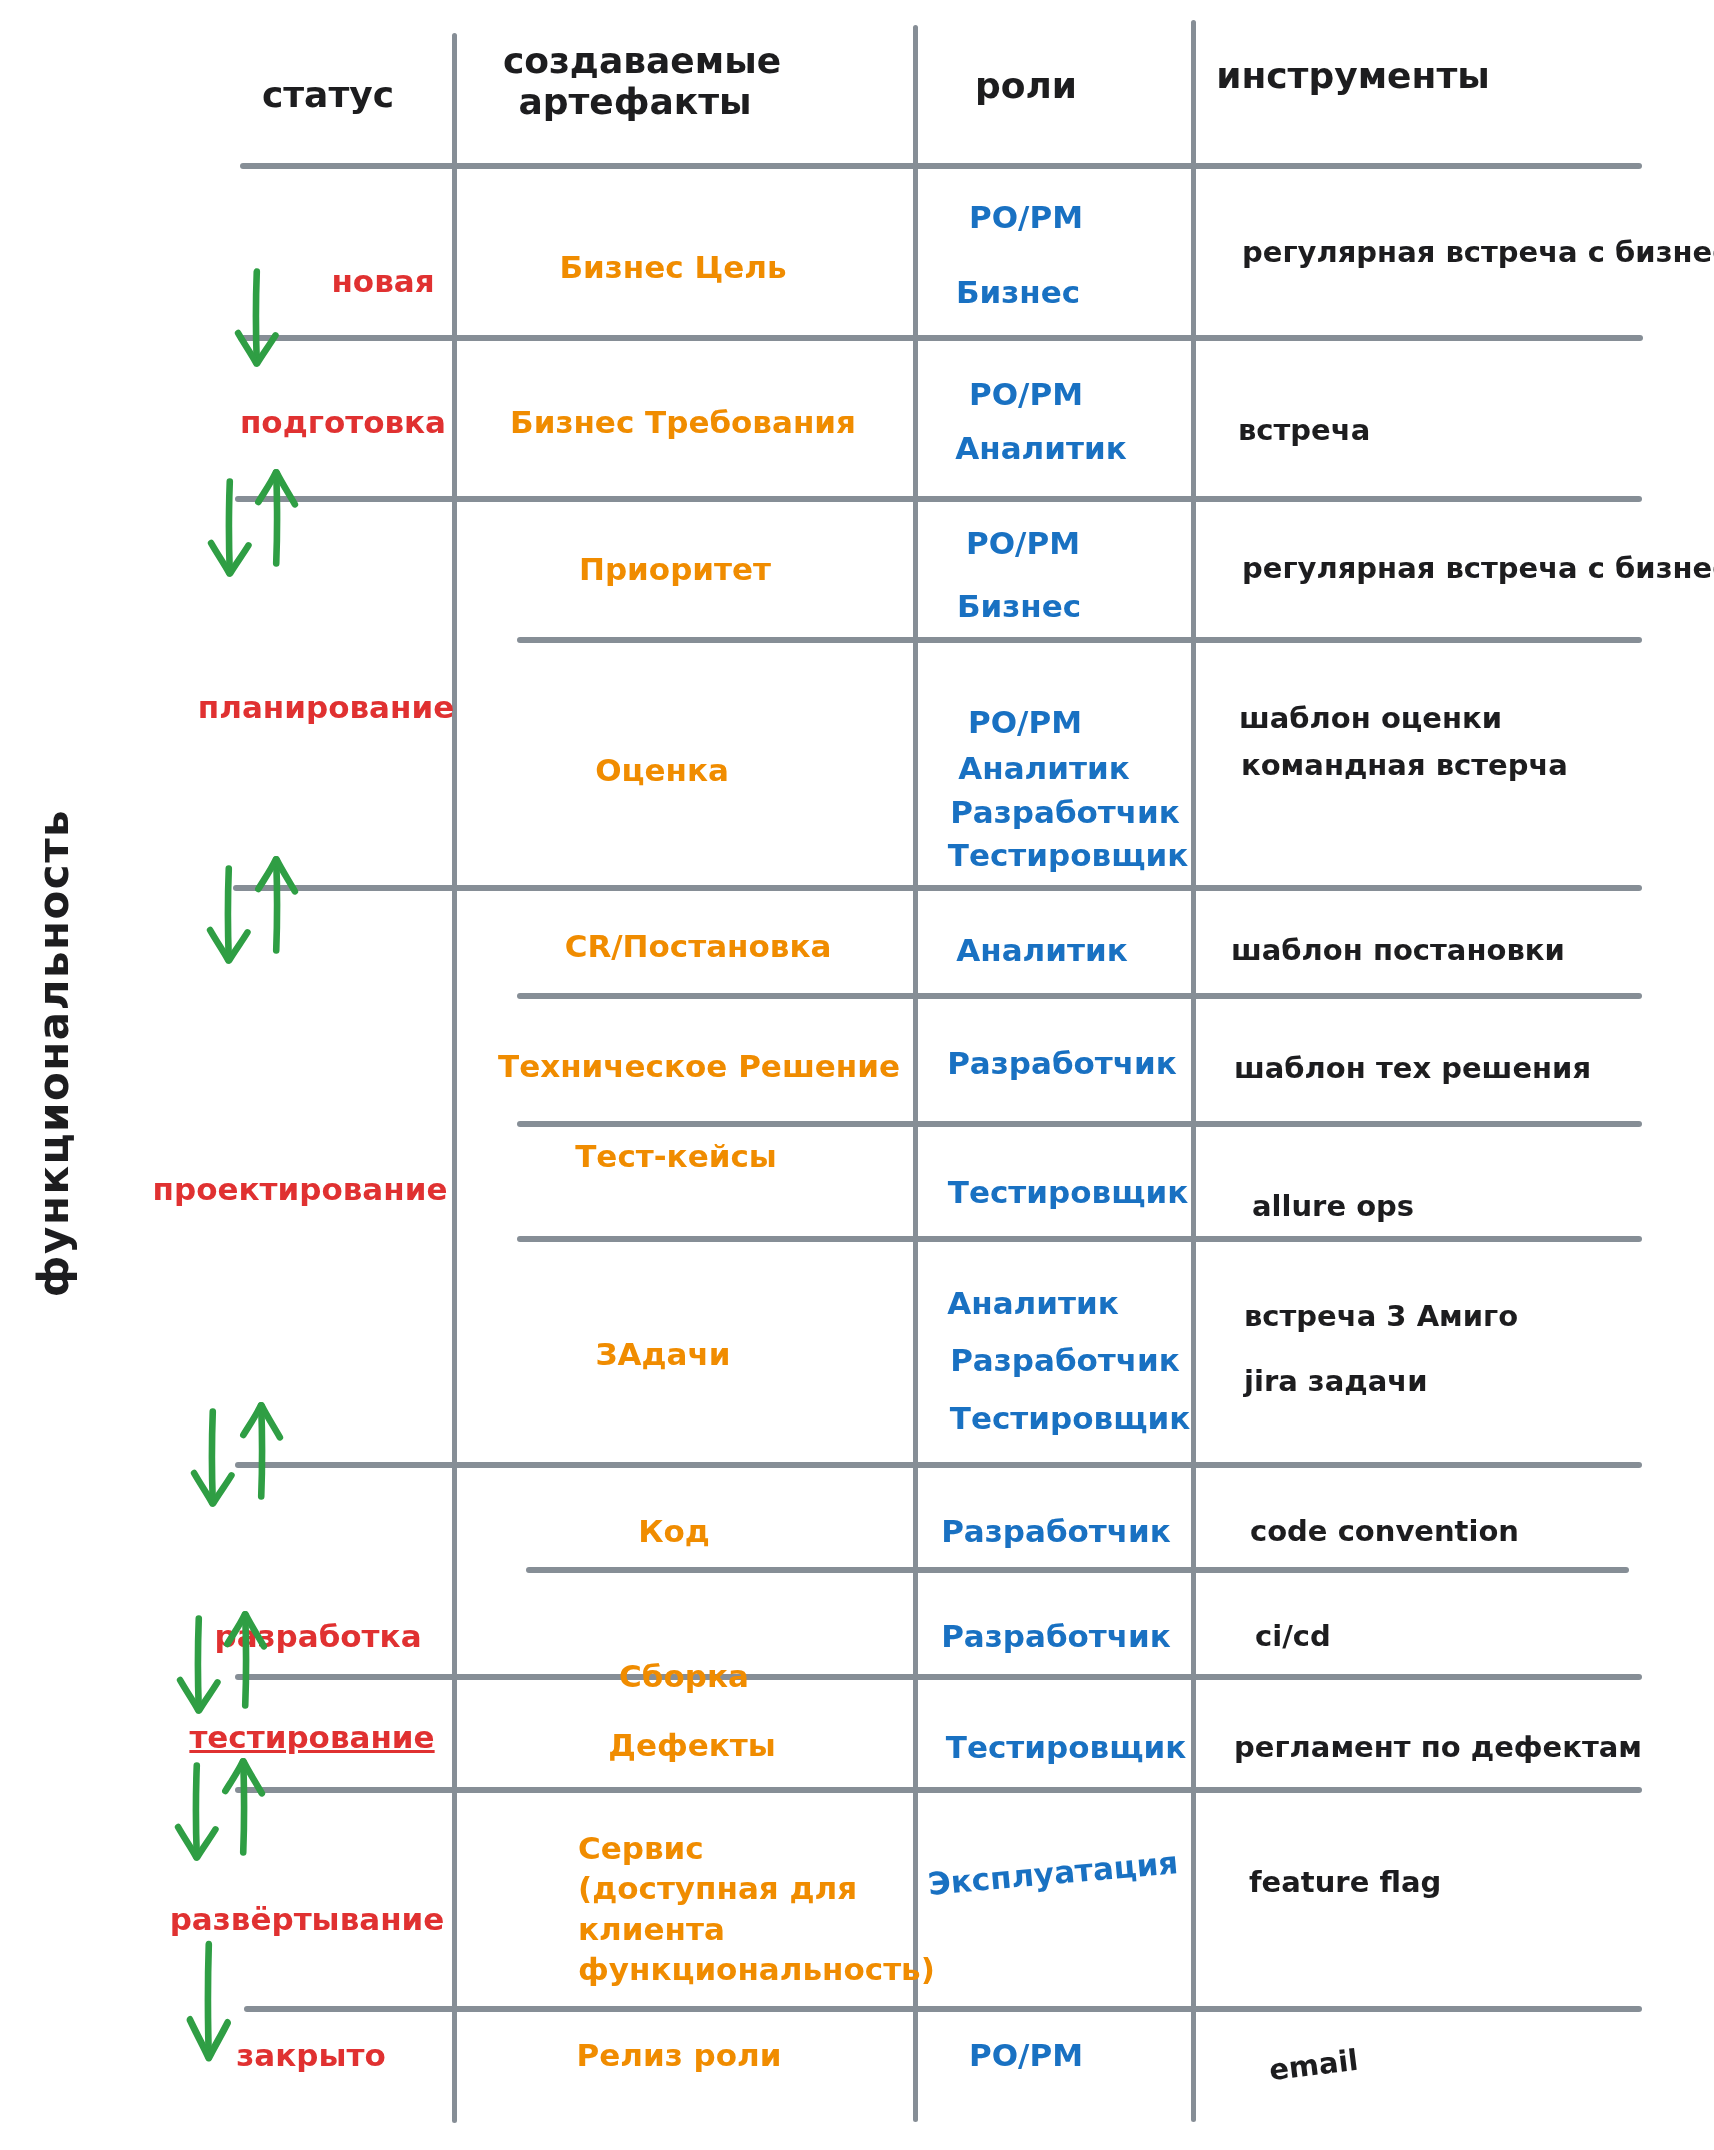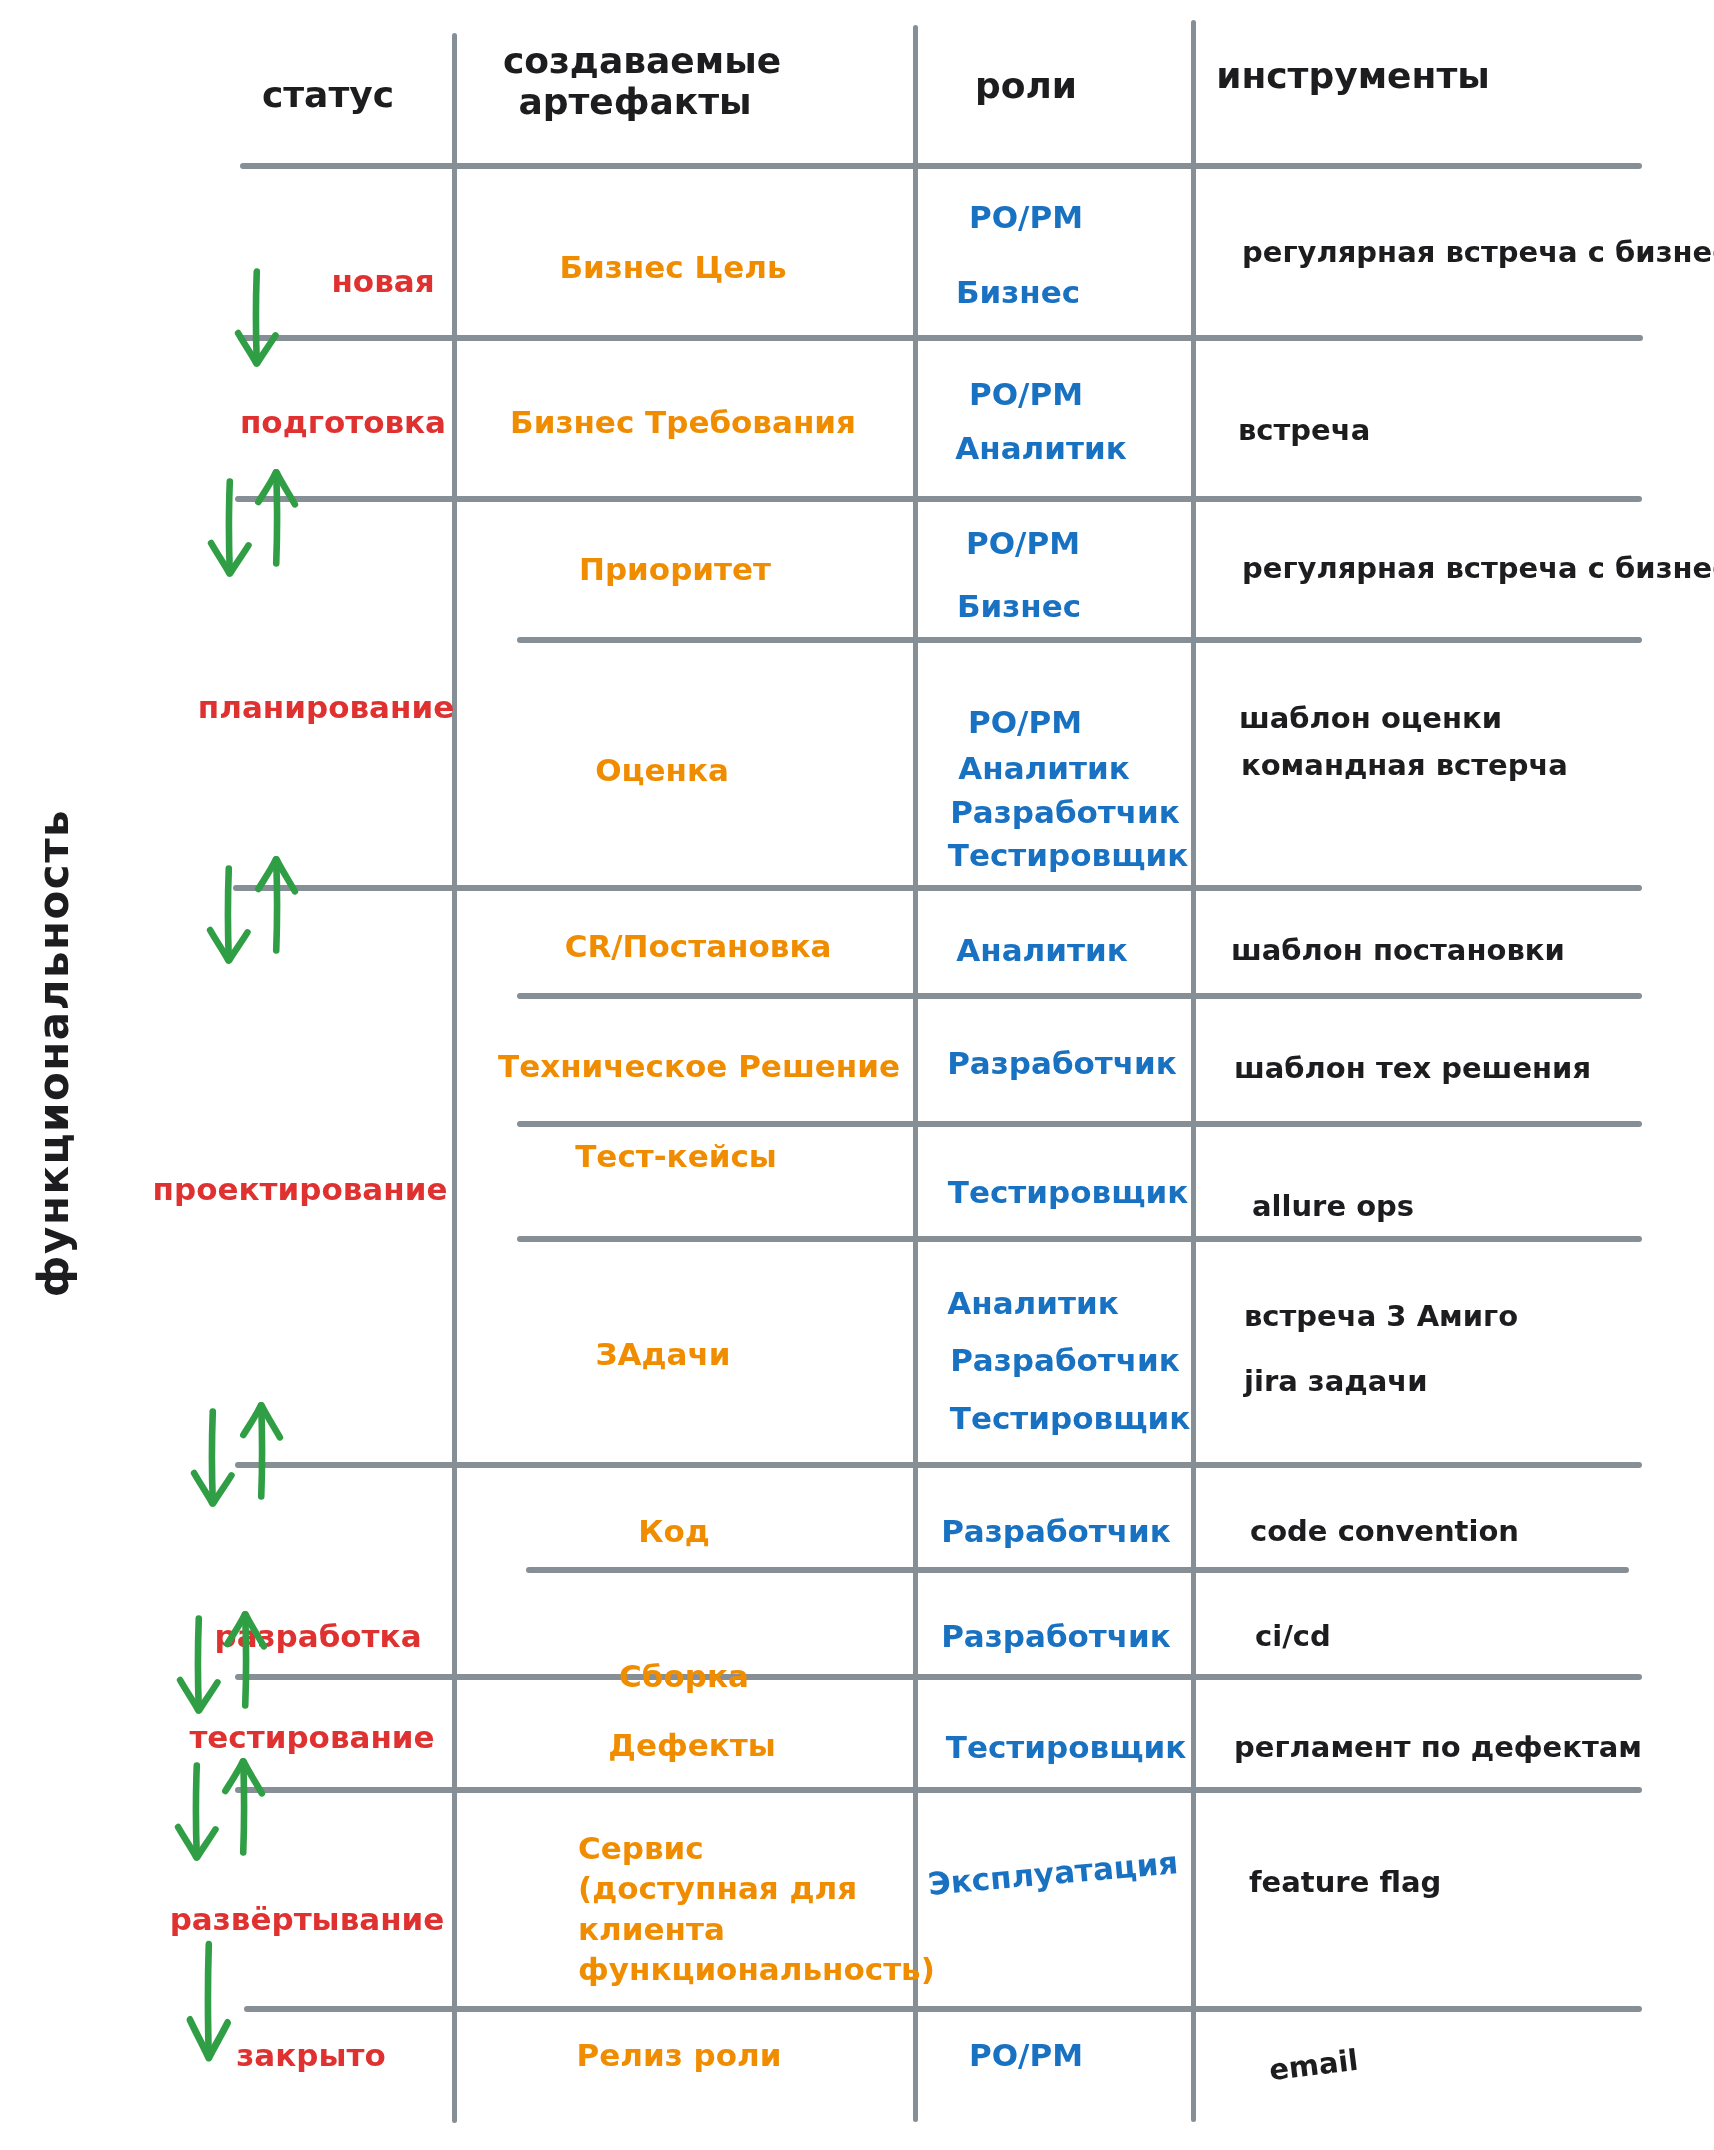--- a/index.html
+++ b/index.html
@@ -54,21 +54,21 @@
   <div class="t h c" style="left:642px;top:60px;">создаваемые</div>
   <div class="t h c" style="left:635px;top:101px;">артефакты</div>
   <div class="t h c" style="left:1026px;top:85px;">роли</div>
   <div class="t h c" style="left:1353px;top:75px;">инструменты</div>
 
   <div class="t s c" style="left:383px;top:281px;">новая</div>
   <div class="t s c" style="left:343px;top:422px;">подготовка</div>
   <div class="t s c" style="left:326px;top:707px;">планирование</div>
   <div class="t s c" style="left:300px;top:1189px;">проектирование</div>
   <div class="t s c" style="left:306px;top:1636px;margin-left:12px;">разработка</div>
-  <div class="t s c" style="left:312px;top:1737px;">тестирование</div>
+  <div class="t s c" style="left:312px;top:1737px;text-decoration:underline;">тестирование</div>
   <div class="t s c" style="left:307px;top:1919px;">развёртывание</div>
   <div class="t s c" style="left:311px;top:2055px;">закрыто</div>
 
   <div class="t a c" style="left:673px;top:267px;">Бизнес Цель</div>
   <div class="t a c" style="left:683px;top:422px;">Бизнес Требования</div>
   <div class="t a c" style="left:675px;top:569px;">Приоритет</div>
   <div class="t a c" style="left:662px;top:770px;">Оценка</div>
   <div class="t a c" style="left:698px;top:946px;">CR/Постановка</div>
   <div class="t a c" style="left:699px;top:1066px;">Техническое Решение</div>
   <div class="t a c" style="left:676px;top:1156px;">Тест-кейсы</div>

